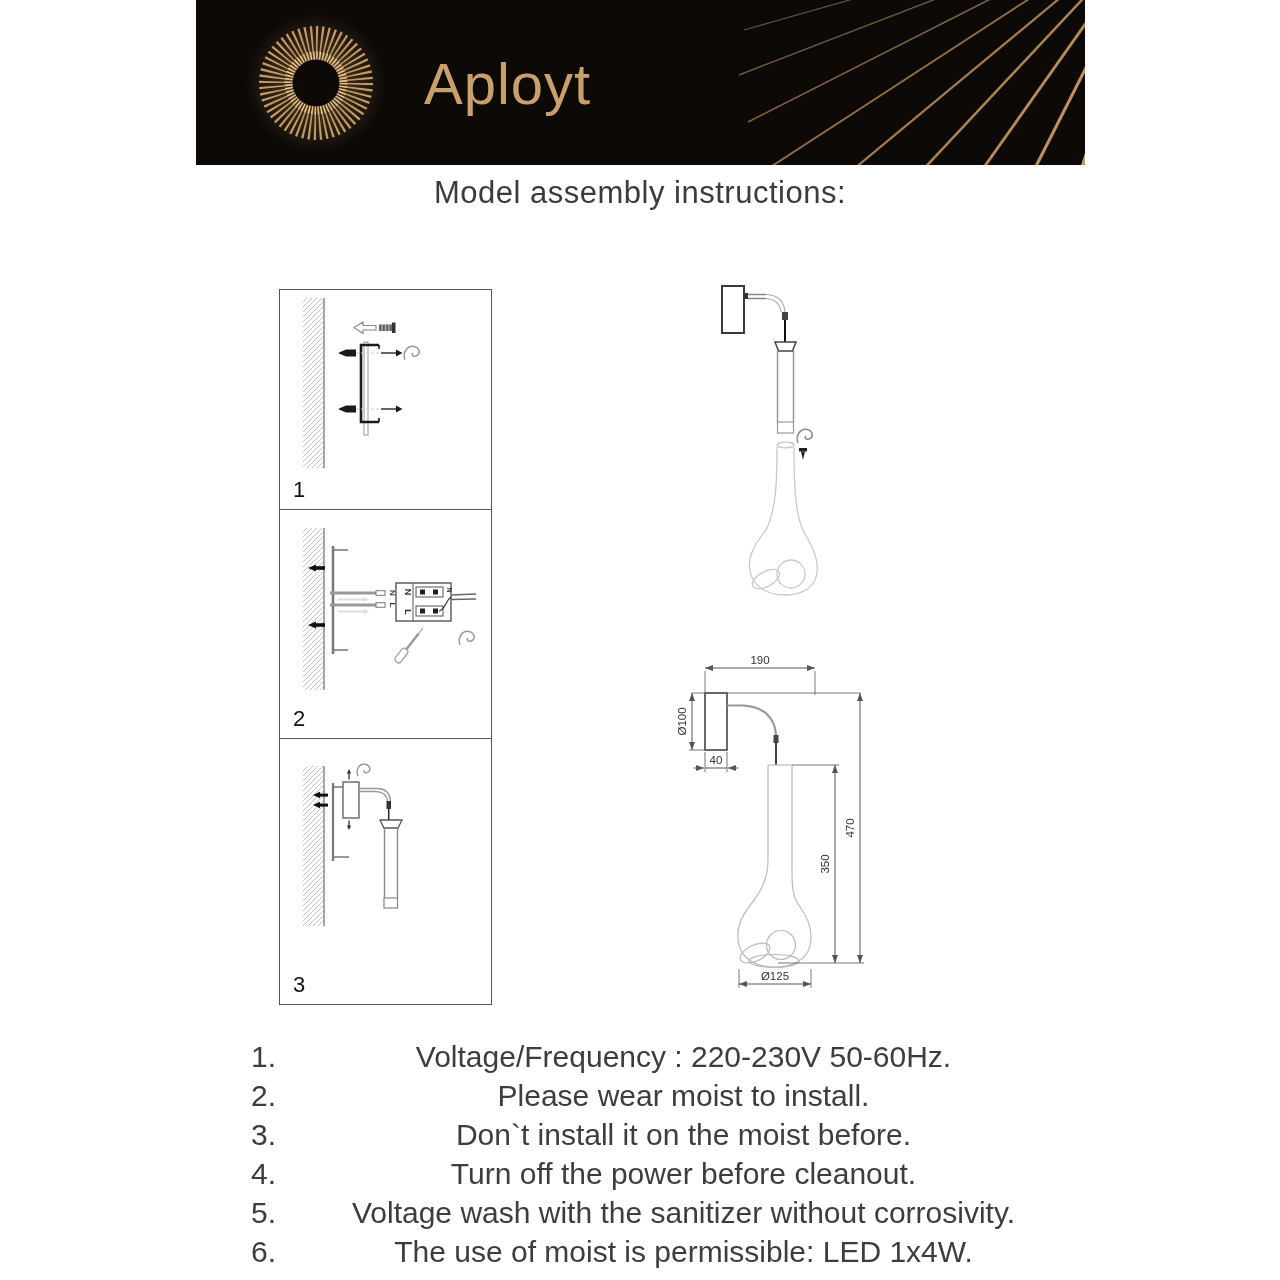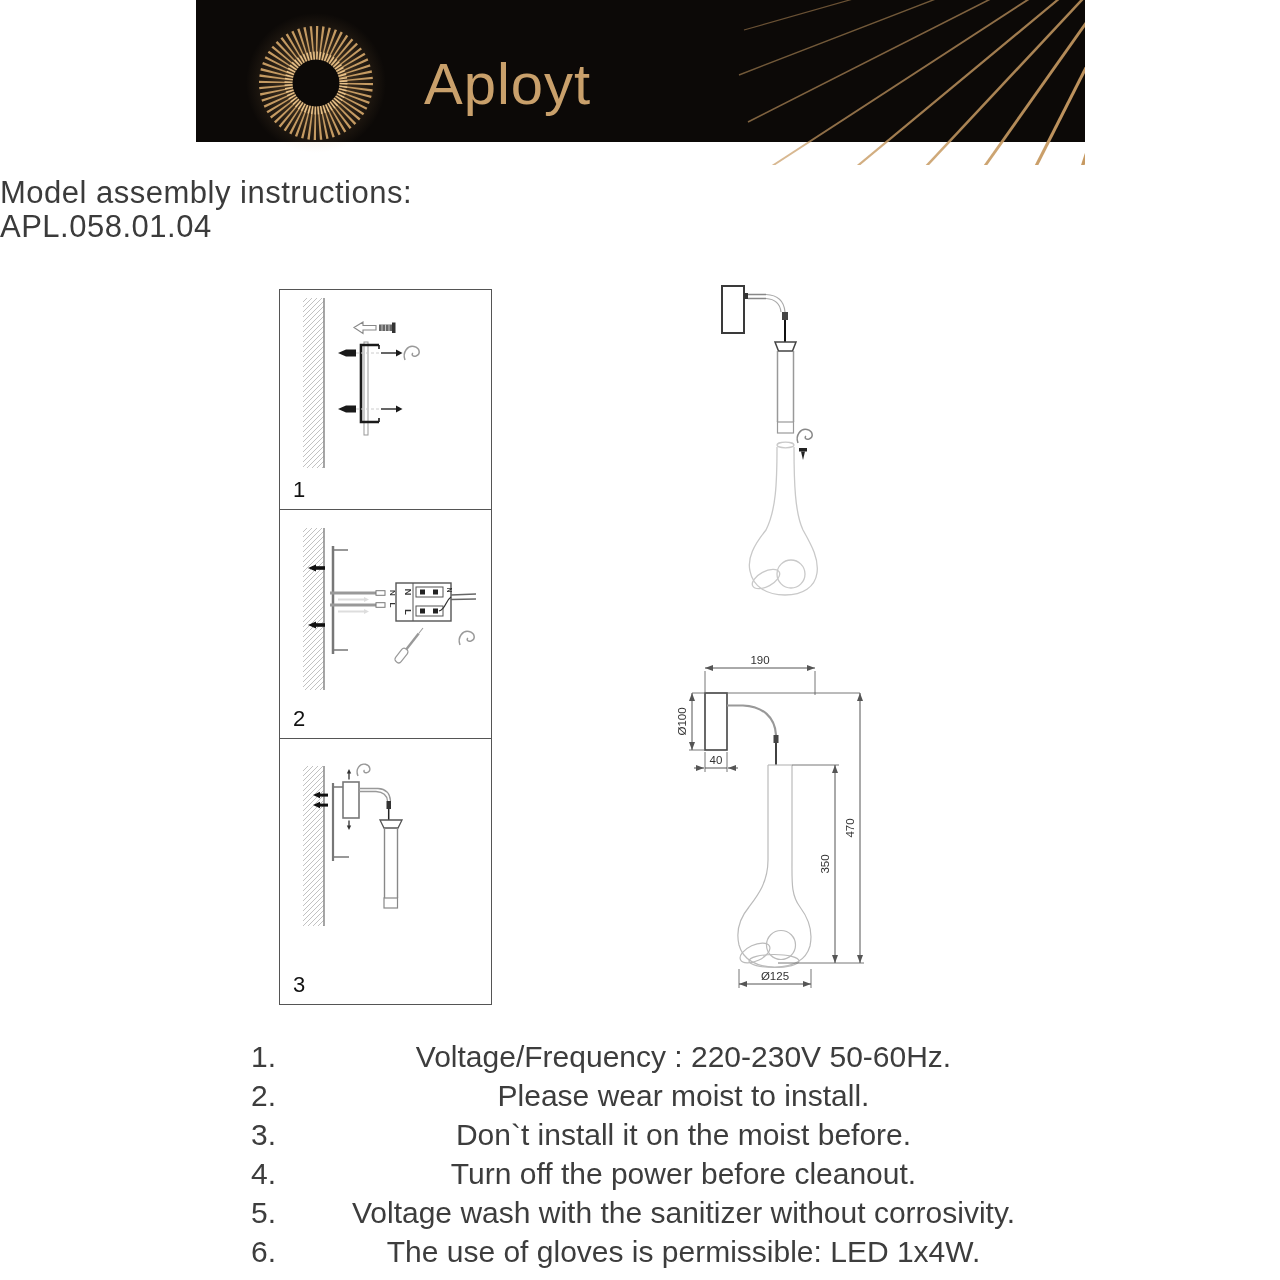--- a/index.html
+++ b/index.html
@@ -1,25 +1,25 @@
 <!DOCTYPE html>
 <html><head>
 <meta charset="utf-8">
 <style>
   html,body{margin:0;padding:0;background:#ffffff;}
   .page{position:relative;width:1280px;height:1280px;background:#ffffff;overflow:hidden;
         font-family:"Liberation Sans",sans-serif;}
   .abs{position:absolute;}
 
   
-  .banner{left:196px;top:0;width:889px;height:142px;background:#0c0907;}
+  .banner{left:196px;top:0;width:889px;height:165px;background:#0c0907;}
   .banner svg{display:block;}
 
   
-  .title-block{left:0;top:176px;width:1280px;text-align:left;color:#3b3b3b;}
+  .title-block{left:0;top:176px;width:1280px;text-align:center;color:#3b3b3b;}
   .title-line{font-size:31px;line-height:34px;letter-spacing:0.5px;}
 
   
   .panel{border:1px solid #555;background:#fff;box-sizing:border-box;}
   .panel svg{position:absolute;left:0;top:0;}
   .panel-num{position:absolute;left:13px;bottom:6px;font-size:22px;color:#111;}
 
   
   .instructions{left:251px;top:1037px;width:810px;color:#3d3d3d;}
   .ins-row{display:flex;font-size:30px;line-height:39px;}
@@ -66,21 +66,20 @@
         <line x1="970" y1="-90" x2="766" y2="312" stroke-width="3.1" opacity="0.95"></line>
         <line x1="970" y1="-90" x2="833" y2="330" stroke-width="3.4"></line>
         <line x1="970" y1="-90" x2="900" y2="338" stroke-width="3.6"></line>
         <line x1="970" y1="-90" x2="957" y2="340" stroke-width="3.8"></line>
       </g>
     </svg>
   </div>
 
   <div class="abs title-block">
     <div class="title-line">Model assembly instructions:</div>
-    <div class="title-line">APL.058.01.04</div>
   </div>
 
   <div class="abs panel" style="left:279px;top:289px;width:213px;height:221px;">
     <svg width="211" height="219" viewBox="0 0 211 219">
       <defs>
           <pattern id="hatchA" width="5" height="5" patternUnits="userSpaceOnUse">
         <path d="M0,5 L5,0" stroke="#b3b3b3" stroke-width="0.8"></path>
           </pattern>
         </defs>
       <g>
@@ -324,17 +323,17 @@
     <div class="ins-row">
       <span class="ins-num">4.</span>
       <span class="ins-text">Turn off the power before cleanout.</span>
     </div>
     <div class="ins-row">
       <span class="ins-num">5.</span>
       <span class="ins-text">Voltage wash with the sanitizer without corrosivity.</span>
     </div>
     <div class="ins-row">
       <span class="ins-num">6.</span>
-      <span class="ins-text">The use of gloves is permissible: LED 1x4W.</span>
+      <span class="ins-text">The use of moist is permissible: LED 1x4W.</span>
     </div>
   </div>
 
 </div>
 
 </body></html>

